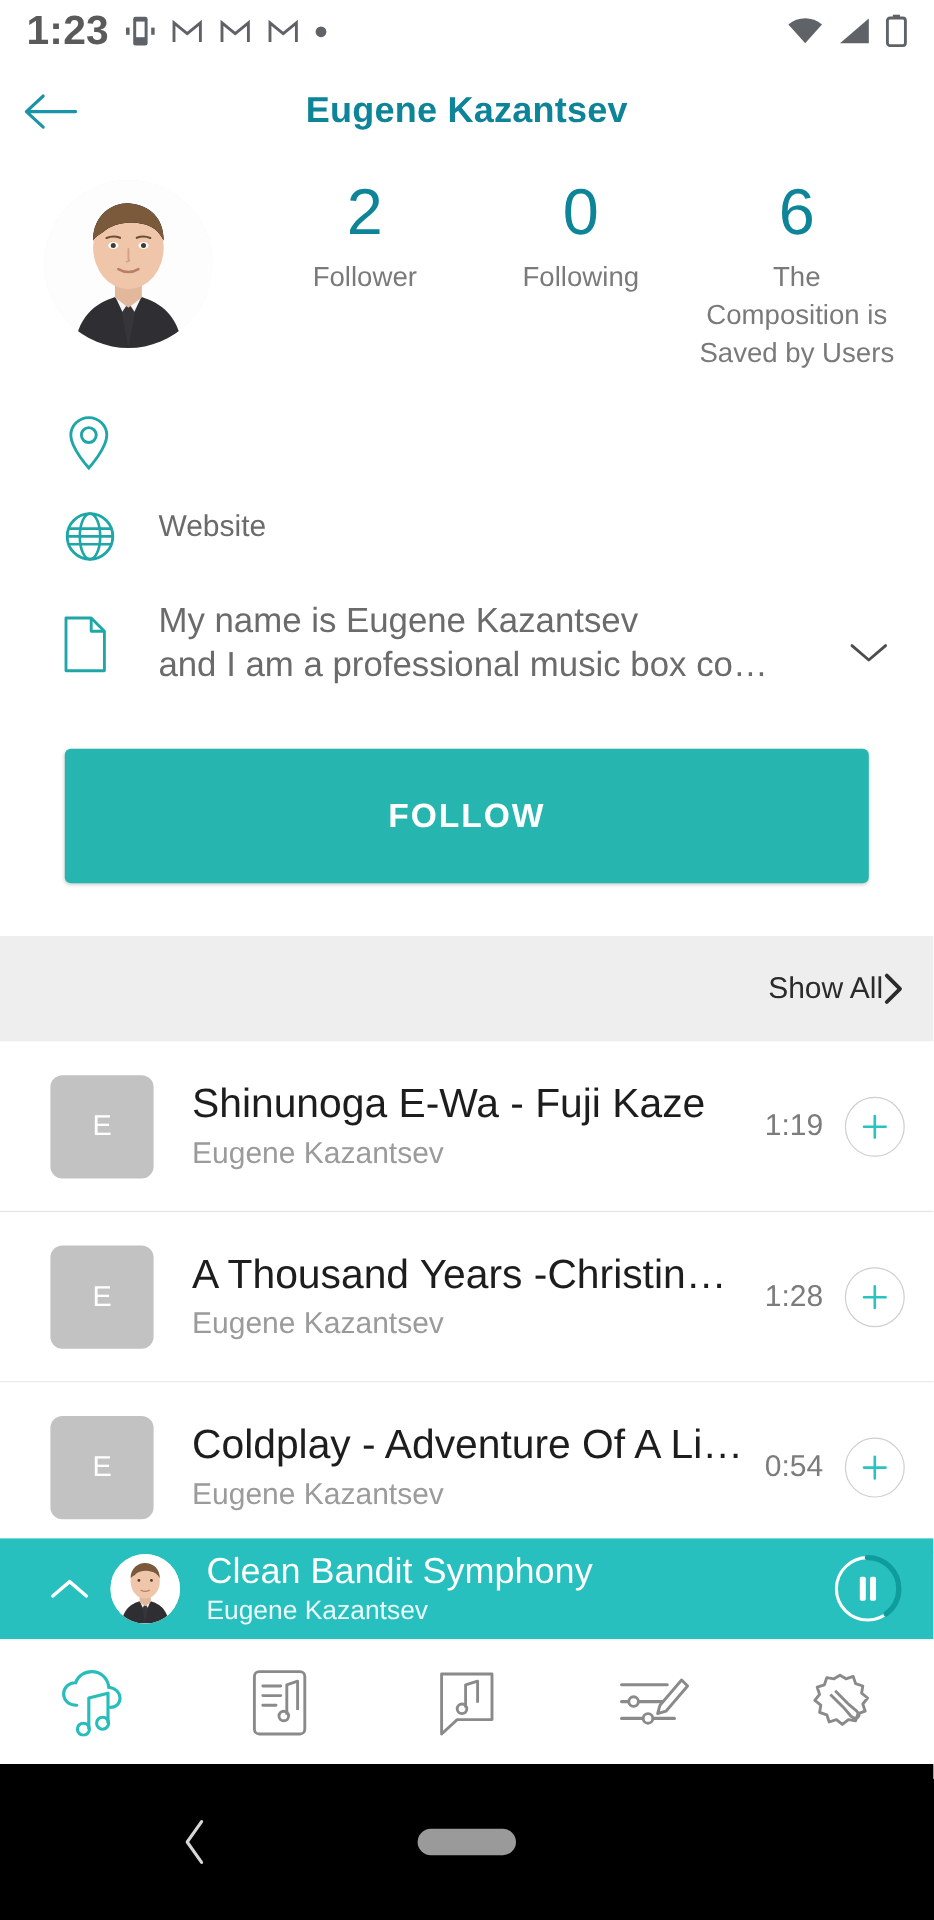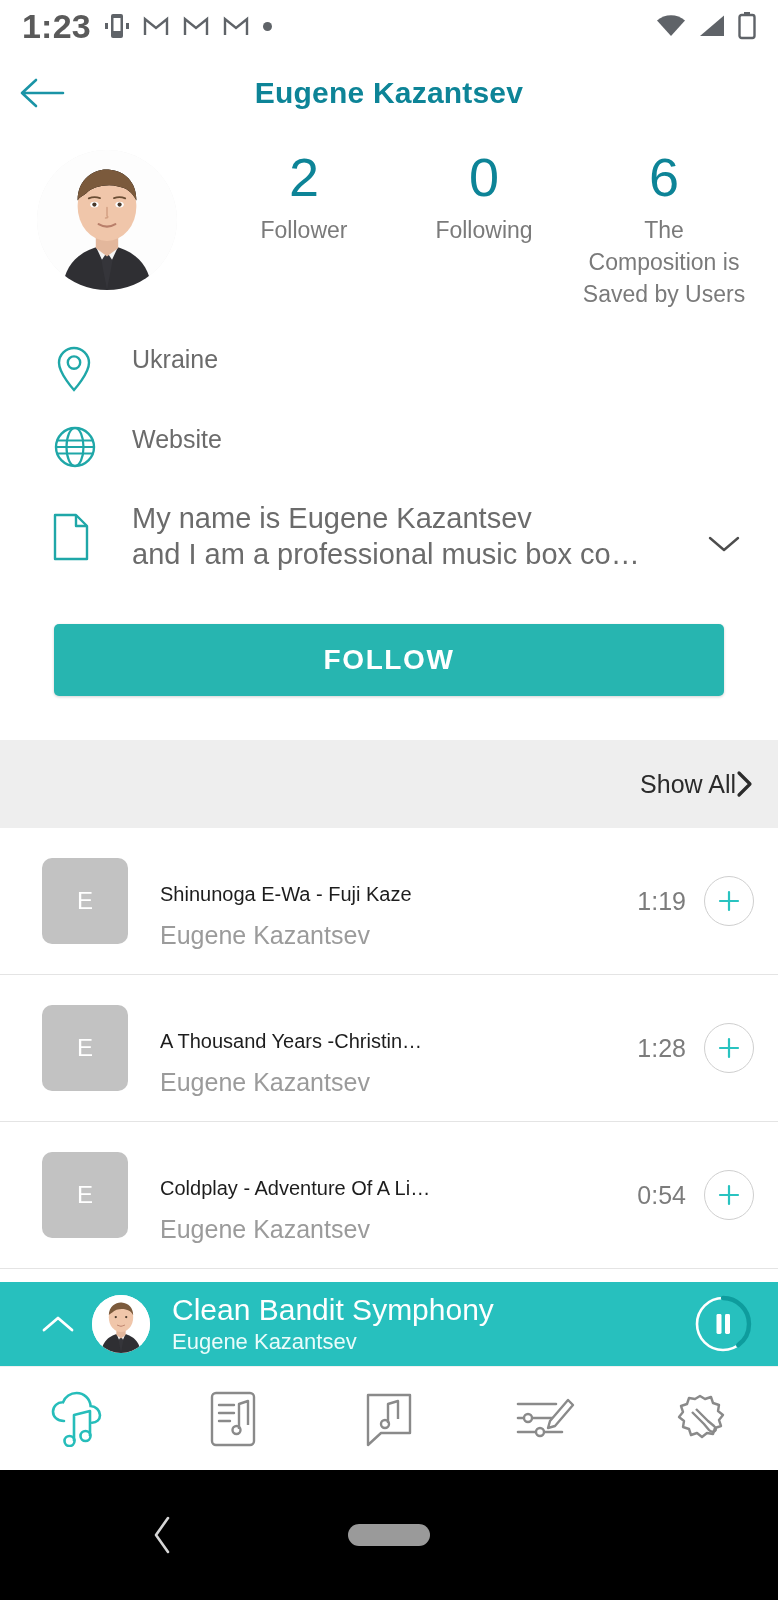--- a/index.html
+++ b/index.html
@@ -55,21 +55,21 @@
   .info-row { display:flex; align-items:flex-start; padding: 14px 24px 14px 52px; }
   .info-ico { width: 80px; flex:0 0 80px; display:flex; justify-content:flex-start; padding-top:2px; }
   .info-text { font-size: 25px; color:#6b6b6b; line-height: 34px; flex:1; }
   .bio-row { align-items:center; padding-top: 16px; }
   .bio-text { font-size:29px; color:#6b6b6b; line-height:36px; white-space:pre-line; flex:1; }
   .bio-chevron { width:60px; display:flex; justify-content:center; align-items:center; padding-top:16px;}
 
   
   .follow-wrap { padding: 38px 54px 44px; }
   .follow-btn {
-    width:100%; height: 72px; border:none; border-radius: 5px;
+    width:100%; height: 112px; border:none; border-radius: 5px;
     background:#27b5b0; color:#fff; font-size: 28px; font-weight:700;
     letter-spacing: 1.6px; font-family:"Liberation Sans", sans-serif;
     box-shadow: 0 1px 3px rgba(0,0,0,.18);
   }
 
   
   .section-head {
     height: 88px; background:#eeeeee; display:flex; align-items:center;
     padding: 0 24px 0 30px;
   }
@@ -82,22 +82,22 @@
     display:flex; align-items:center; padding: 22px 24px 22px 42px;
     border-bottom: 1px solid #e4e4e4; background:#fff; min-height:142px;
   }
   .song-thumb {
     width: 86px; height: 86px; border-radius: 10px; background:#c2c2c2;
     display:flex; align-items:center; justify-content:center; flex:0 0 86px;
     color:#fff; font-size:24px;
   }
   .song-meta { flex:1; min-width:0; padding-left: 32px; padding-right: 14px; }
   .song-title {
-    font-size: 20px; color:#1d1d1d; line-height: 40px;
-    white-space:nowrap; overflow:hidden; text-overflow:ellipsis;margin-top:24px;
+    font-size: 34px; color:#1d1d1d; line-height: 40px;
+    white-space:nowrap; overflow:hidden; text-overflow:ellipsis;
   }
   .song-artist { font-size: 25px; color:#9b9b9b; line-height: 34px; padding-top:4px; }
   .song-dur { font-size: 25px; color:#7c7c7c; padding-right: 18px; white-space:nowrap; }
   .add-btn {
     width: 50px; height:50px; border-radius:50%; border:1.5px solid #cfcfcf;
     display:flex; align-items:center; justify-content:center; flex:0 0 50px; background:#fff;
   }
 
   
   .player {
@@ -249,21 +249,20 @@
 
   <div class="info">
 
     <div class="info-row">
       <div class="info-ico">
         <svg width="44" height="50" viewBox="0 0 44 50">
           <path d="M22 4 C13.7 4 7 10.6 7 18.8 C7 29.5 22 46 22 46 C22 46 37 29.5 37 18.8 C37 10.6 30.3 4 22 4 Z" fill="none" stroke="#1fa7a8" stroke-width="2.4"></path>
           <circle cx="22" cy="18.6" r="6.2" fill="none" stroke="#1fa7a8" stroke-width="2.4"></circle>
         </svg>
       </div>
-      <div class="info-text">Ukraine</div>
     </div>
 
     <div class="info-row">
       <div class="info-ico">
         <svg width="46" height="46" viewBox="0 0 46 46">
           <circle cx="23" cy="23" r="19" fill="none" stroke="#1fa7a8" stroke-width="2.4"></circle>
           <ellipse cx="23" cy="23" rx="8.5" ry="19" fill="none" stroke="#1fa7a8" stroke-width="2.2"></ellipse>
           <path d="M4.6 16.5H41.4M4.6 29.5H41.4M4 23H42" fill="none" stroke="#1fa7a8" stroke-width="2.2"></path>
         </svg>
       </div>

